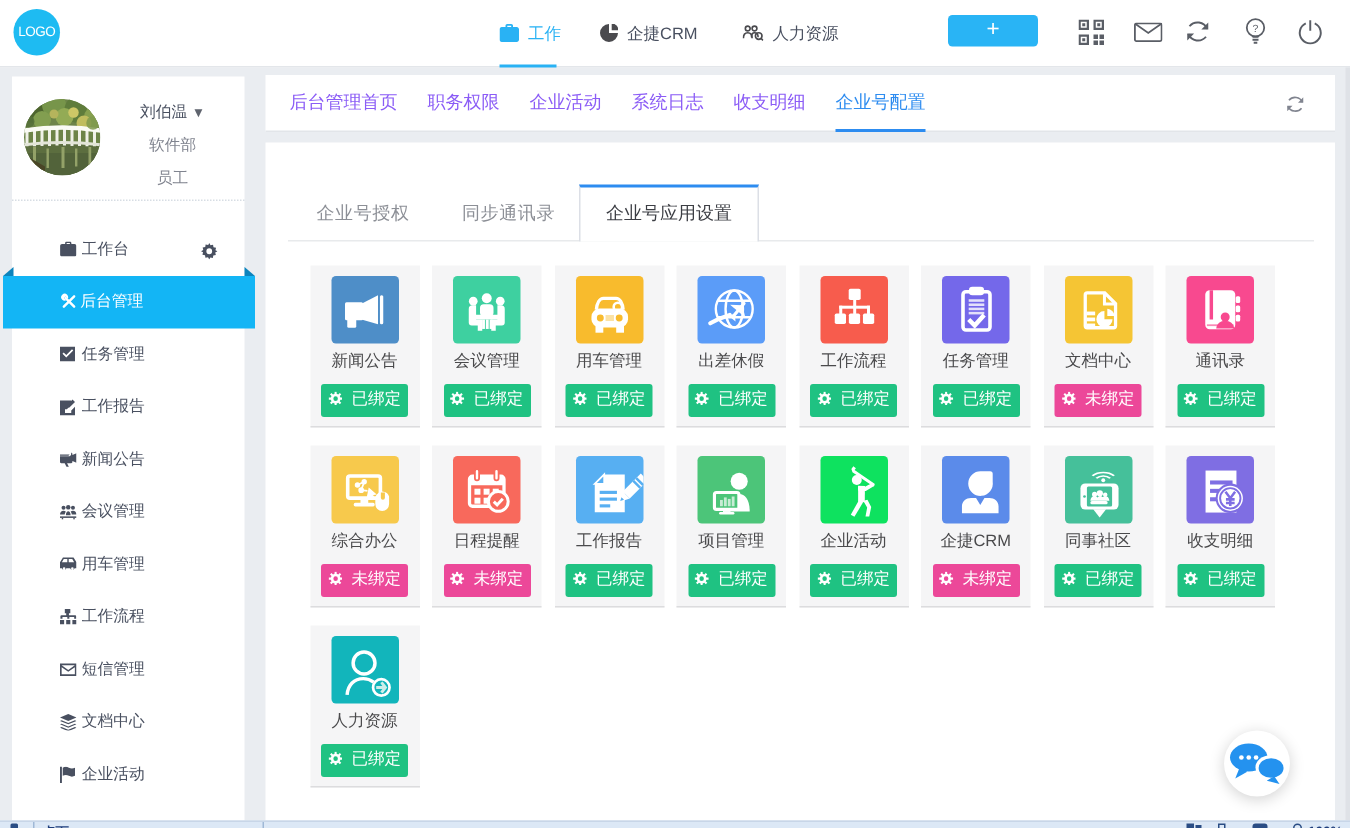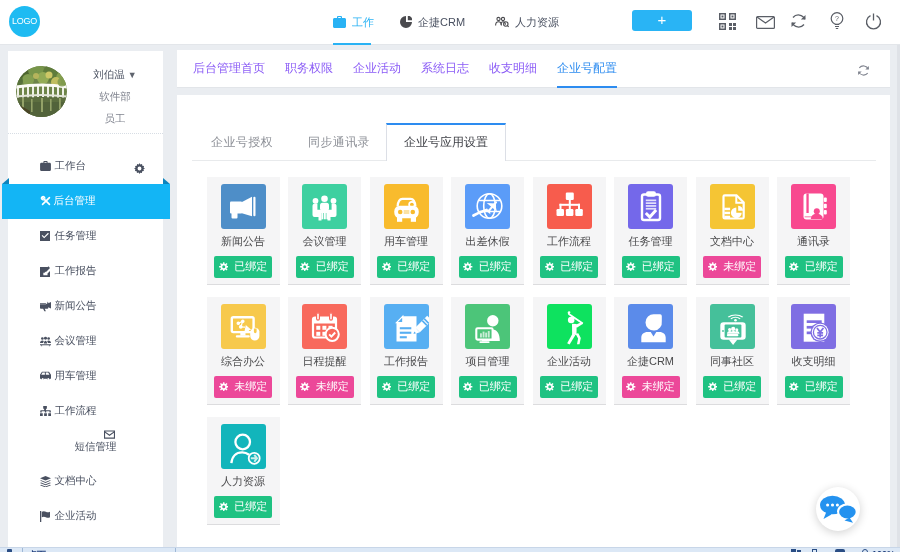--- a/index.html
+++ b/index.html
@@ -256,21 +256,21 @@
   <span>用车管理</span>
 </div>
 <div class="mitem abs" style="top:393.5px;">
   <span class="mic">
       <svg width="11" height="11" viewBox="0 0 12 12">
         <path fill="#495060" d="M4.5 0h3v3h-1v1.5H11a.8.8 0 0 1 .8.8V7h-1.5V5.8H6.8V7H5.3V5.8H1.8V7H.3V5.3a.8.8 0 0 1 .8-.8h3.4V3h-1V0zM0 8h3v3H0V8zm4.5 0h3v3h-3V8zM9 8h3v3H9V8z"></path>
       </svg>
     </span>
   <span>工作流程</span>
 </div>
-<div class="mitem abs" style="top:428.5px;flex-direction:column;">
+<div class="mitem abs" style="top:428.5px;">
   <span class="mic">
       <svg width="11" height="9" viewBox="0 0 12 9">
         <path fill="#495060" d="M0 0h12v9H0V0zm1.2 1.2l4.8 3.4 4.8-3.4H1.2zM10.8 2.6L6 6 1.2 2.6v5.2h9.6V2.6z"></path>
       </svg>
     </span>
   <span>短信管理</span>
 </div>
 <div class="mitem abs" style="top:463.5px;">
   <span class="mic">
       <svg width="11" height="11" viewBox="0 0 12 12">

